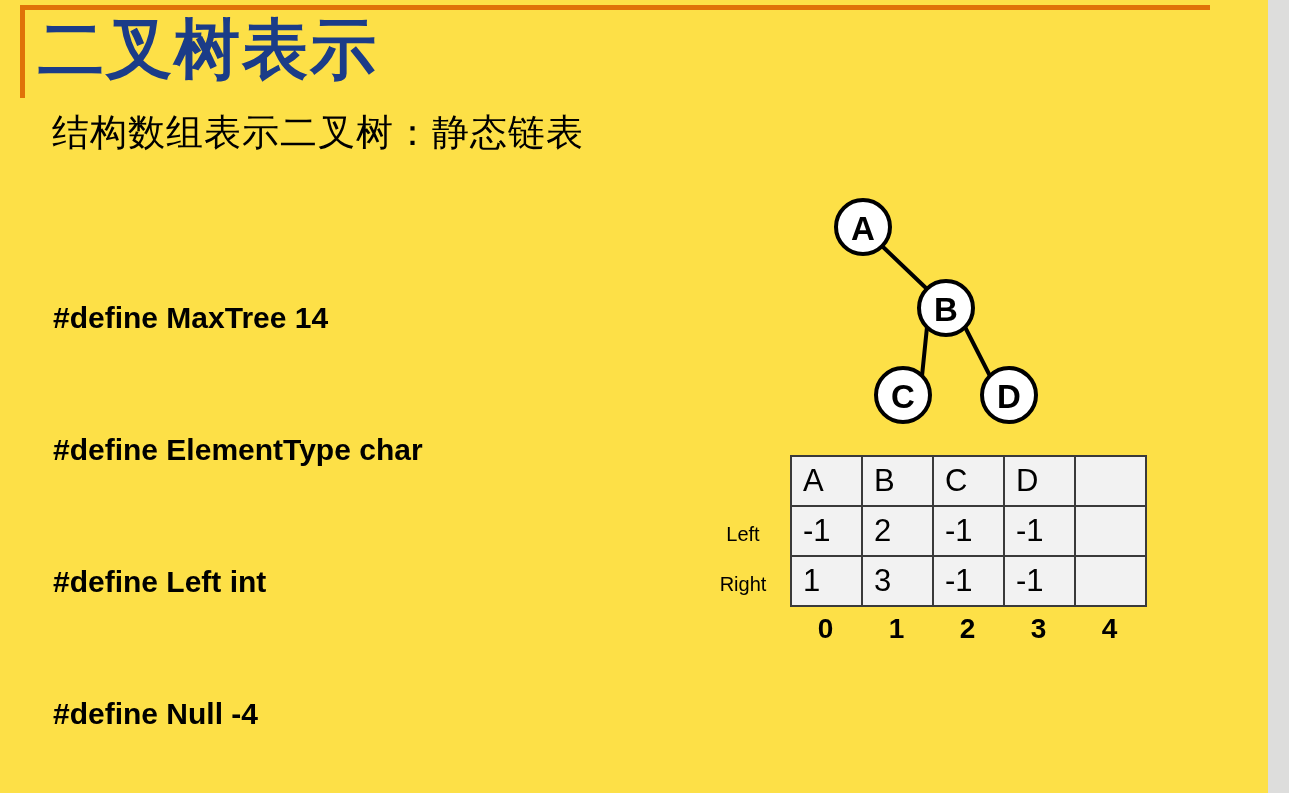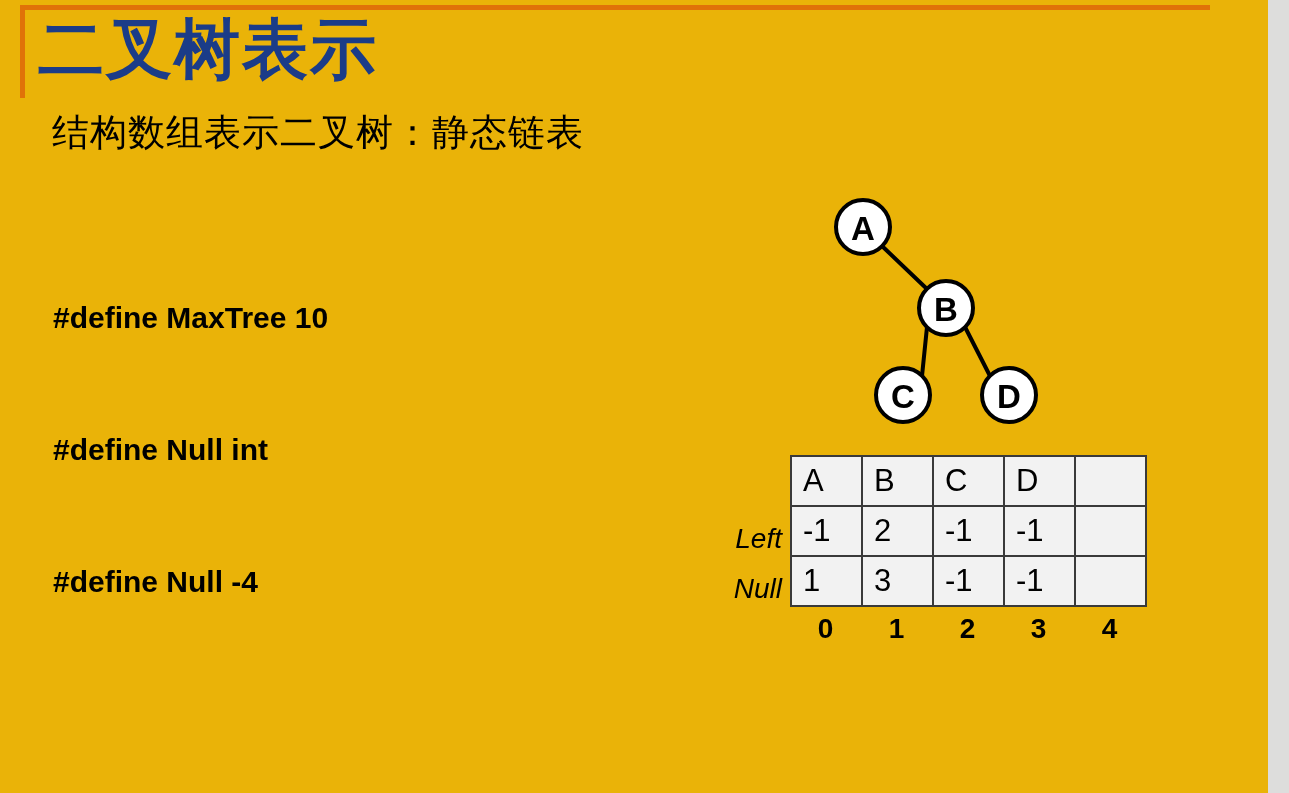--- a/index.html
+++ b/index.html
@@ -14,21 +14,21 @@
     overflow: hidden;
     position: relative;
   }
 
   
   #slide {
     position: absolute;
     left: 0; top: 0;
     width: 1268px;
     height: 793px;
-    background: #eab308;
+    background: #fde047;
     overflow: hidden;
   }
 
   
   #page-gutter {
     position: absolute;
     left: 1268px; top: 0;
     width: 21px;
     height: 793px;
     background: #dddddc;
@@ -130,25 +130,24 @@
     font-size: 31px;
     color: #000000;
     padding: 0 0 0 11px;
     vertical-align: middle;
     box-sizing: border-box;
   }
   .row-label {
     position: absolute;
     left: 16px;
     font-family: "Liberation Sans", sans-serif;
-    font-size: 28px;
-    color: #000000;
-    text-align: right;
+    font-size: 20px;
+    color: #000000;
+    text-align: center;
     width: 78px;
-    font-style: italic;
   }
   #row-label-left  { top: 68px; }
   #row-label-right { top: 118px; }
 
   #index-row {
     position: absolute;
     left: 102px;
     top: 158px;
     display: flex;
   }
@@ -167,22 +166,23 @@
 <div id="slide">
 
   <div id="accent-top"></div>
   <div id="accent-left"></div>
 
   <div id="title">二叉树表示</div>
 
   <div id="subtitle">结构数组表示二叉树：静态链表</div>
 
   <div id="code-block">
-    <div class="code-line">#define MaxTree 10</div>
-    <div class="code-line">#define Null int</div>
+    <div class="code-line">#define MaxTree 14</div>
+    <div class="code-line">#define ElementType char</div>
+    <div class="code-line">#define Left int</div>
     <div class="code-line">#define Null -4</div>
     
     
     
     
     
     
     
   </div>
 
@@ -204,21 +204,21 @@
         <text class="tree-node-label" x="156" y="124">B</text>
         <text class="tree-node-label" x="113" y="211">C</text>
         <text class="tree-node-label" x="219" y="211">D</text>
       </g>
     </svg>
   </div>
 
   <div id="array-table-wrap">
 
     <div class="row-label" id="row-label-left">Left</div>
-    <div class="row-label" id="row-label-right">Null</div>
+    <div class="row-label" id="row-label-right">Right</div>
 
     <table class="array-table">
       <tbody>
         <tr>
           <td>A</td>
           <td>B</td>
           <td>C</td>
           <td>D</td>
           <td></td>
         </tr>

